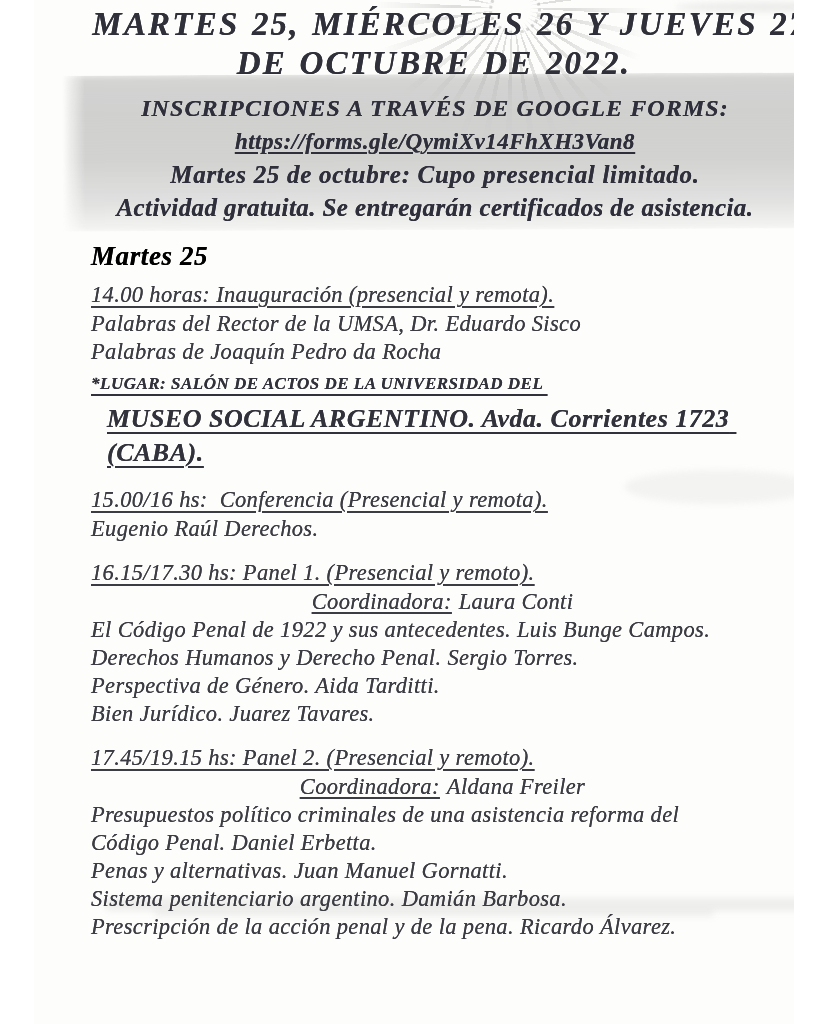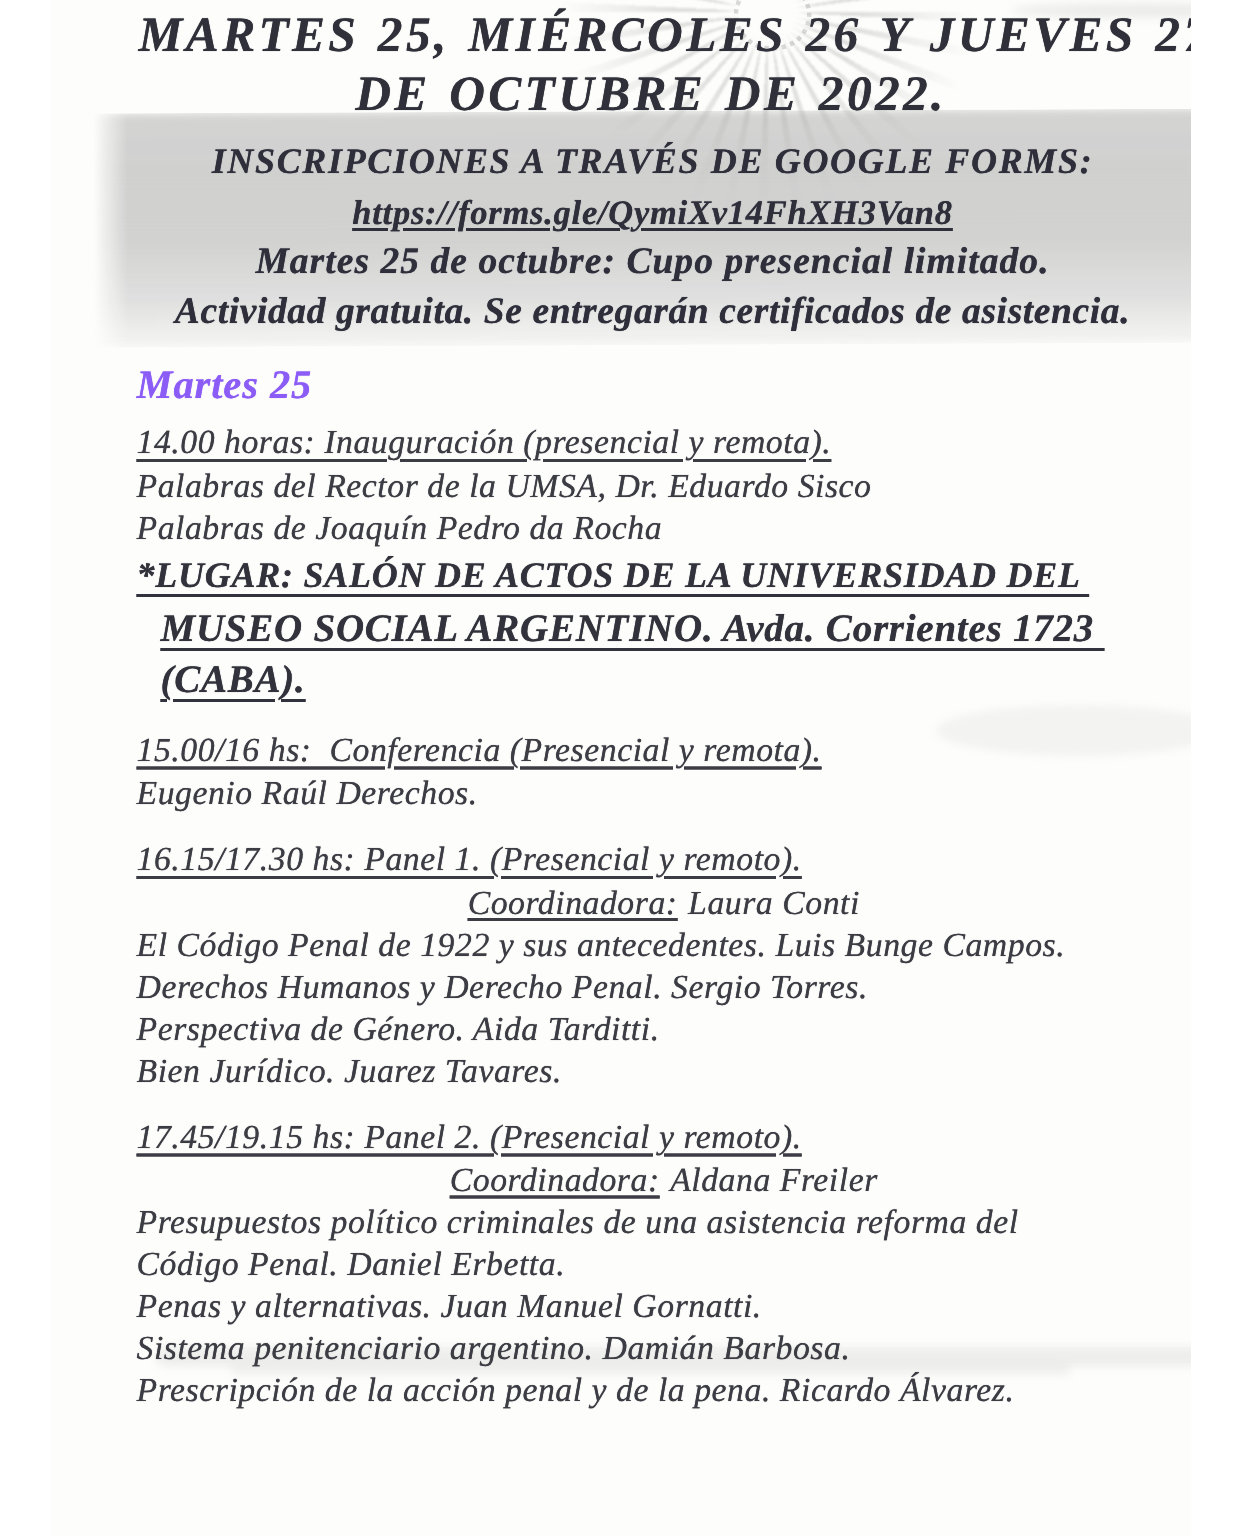--- a/index.html
+++ b/index.html
@@ -91,21 +91,21 @@
   .banner-note1   { font-size: 25px; line-height: 33px; letter-spacing: 0.7px; }
   .banner-note2   { font-size: 25px; line-height: 34px; letter-spacing: 0.4px; }
 
   .day-heading {
     position: relative; z-index: 2;
     margin: 16px 0 8px;
     padding-left: 57px;
     font-size: 27px;
     font-weight: bold;
     letter-spacing: 0.6px;
-    color: #8b5cf6;
+    color: #000000;
   }
 
   .content {
     position: relative; z-index: 2;
     padding: 0 0 0 57px;
     font-size: 22.5px;
     letter-spacing: 0.35px;
     line-height: 28px;
   }
   .block { margin-bottom: 15px; }
@@ -126,21 +126,21 @@
   .coordinator-name { margin-left: 7px; }
   .location-line1, .location-line2 {
     font-weight: bold;
     color: #32323c;
     white-space: pre-wrap;
     text-decoration: underline;
     text-decoration-thickness: 2px;
     text-underline-offset: 5px;
     letter-spacing: 0.5px;
   }
-  .location-line1 { font-size: 24px; line-height: 36px; }
+  .location-line1 { font-size: 17px; line-height: 36px; }
   .location-line2 { font-size: 26px; line-height: 34px; padding-left: 16px; }
 </style>
 </head>
 <body>
 
 <div class="page">
 
   <div class="sun-rays"></div>
   <div class="sun-disc"></div>
   <div class="band"></div>

